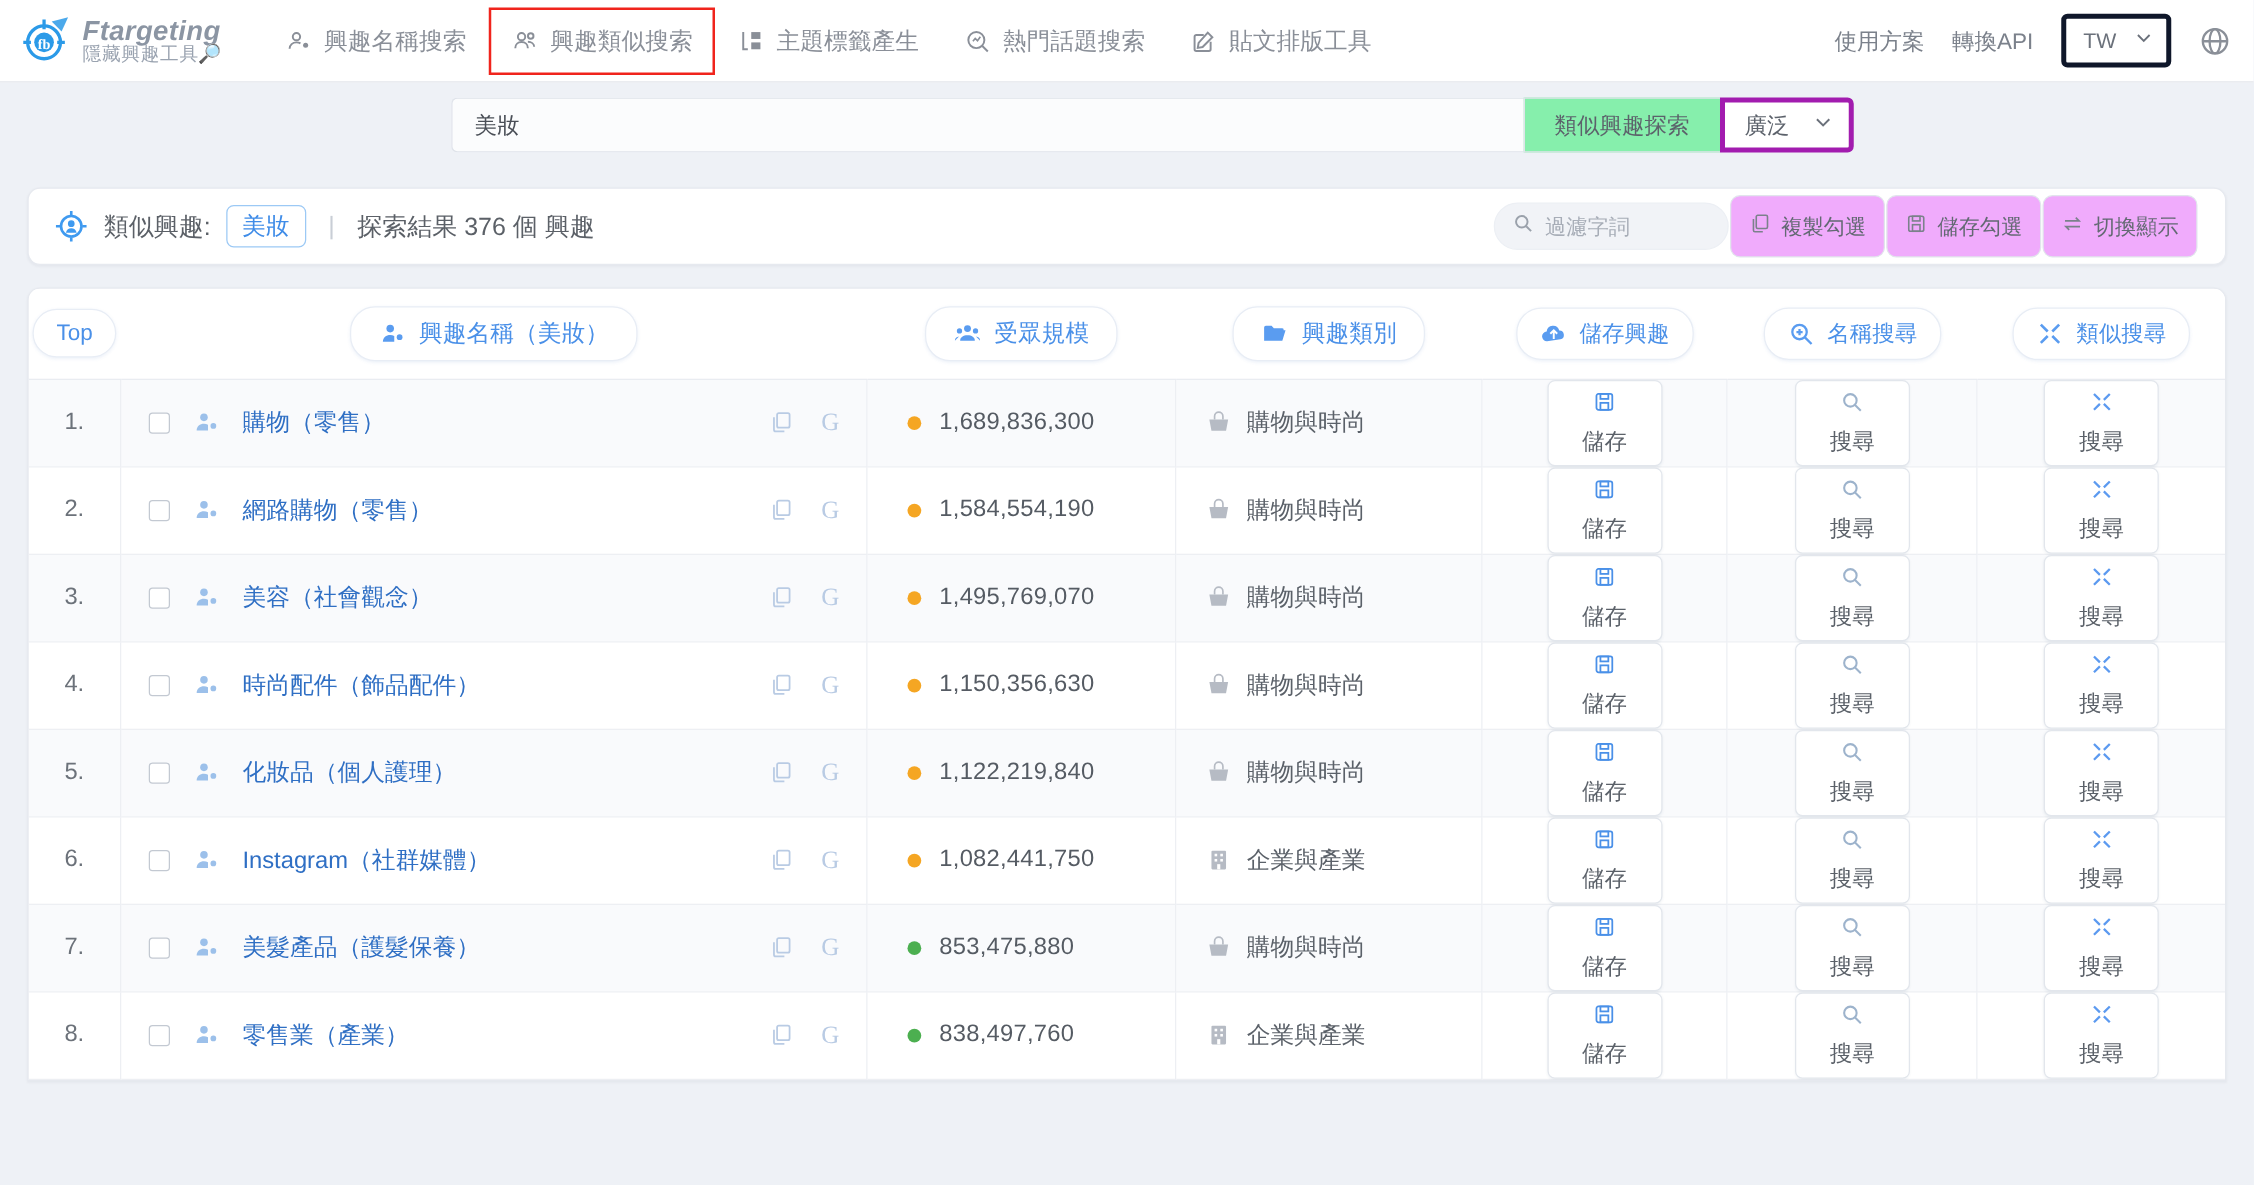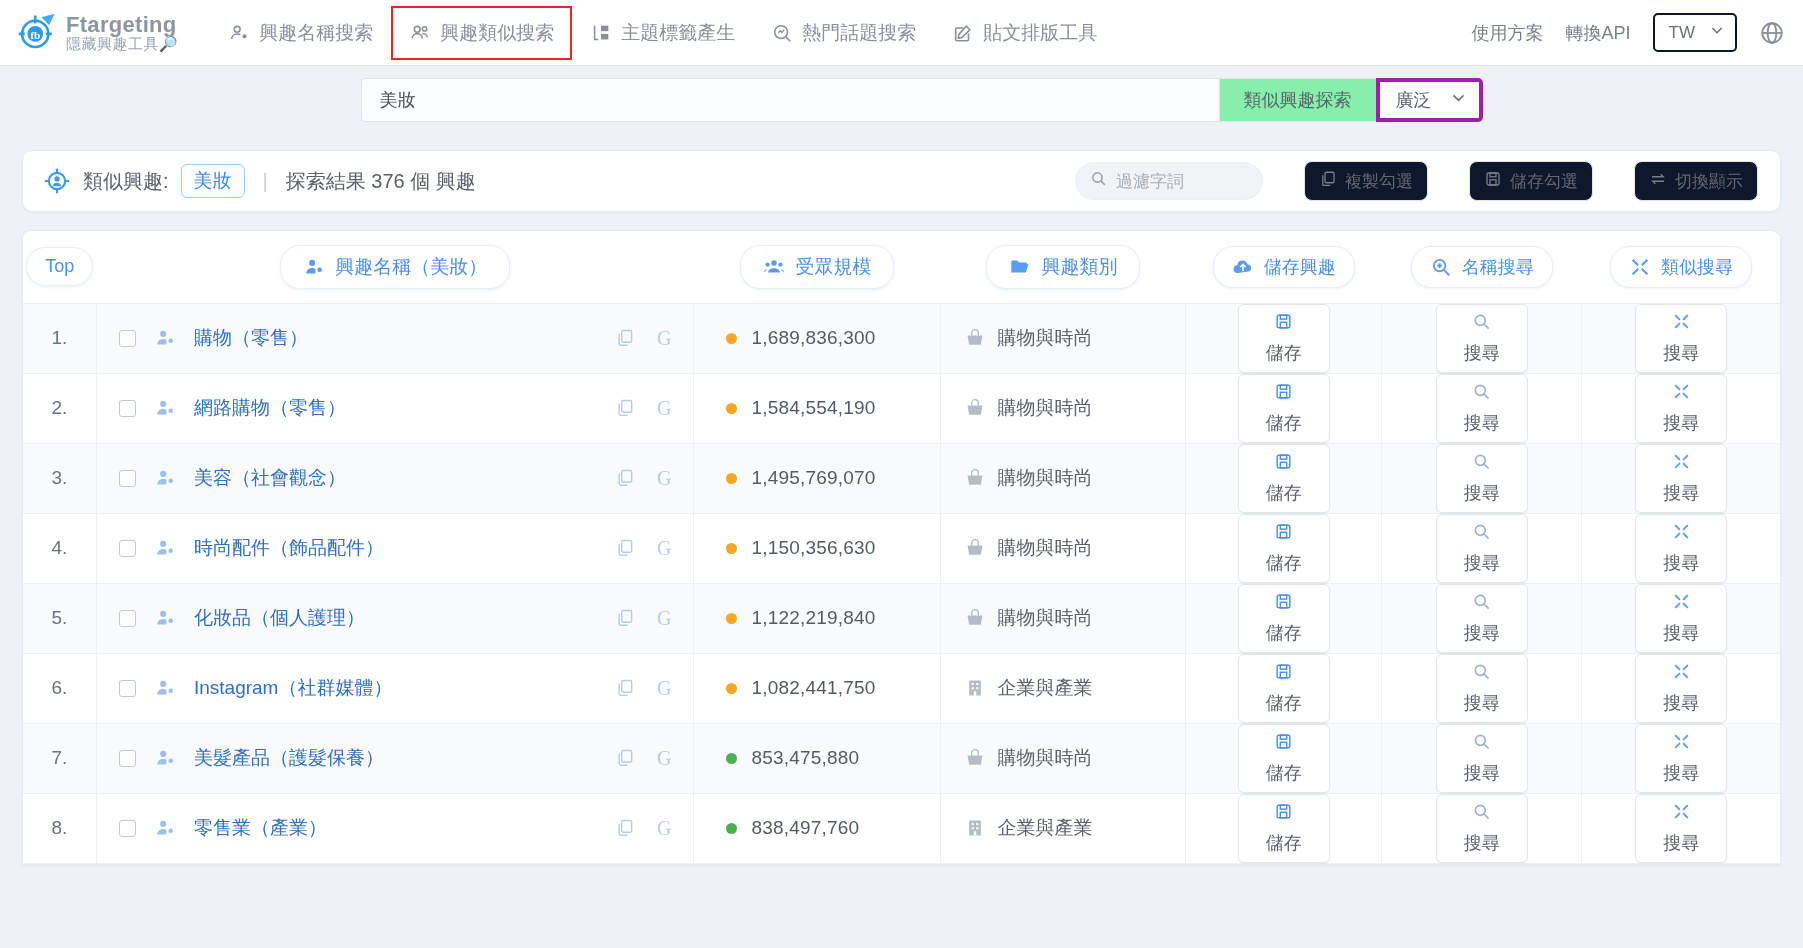--- a/index.html
+++ b/index.html
@@ -19,40 +19,40 @@
     display: flex;
     align-items: center;
     padding: 0 18px 0 10px;
     border-bottom: 1px solid #e3e6ec;
     position: relative;
   }
   .brand { display: flex; align-items: center; gap: 8px; flex: 0 0 auto; padding-left: 6px; }
   .brand-logo { width: 42px; height: 42px; flex: 0 0 auto; }
   .brand-text { display: flex; flex-direction: column; line-height: 1.05; }
   .brand-name {
-    font-size: 22px; font-weight: bold; 
+    font-size: 22px; font-weight: bold; font-style: italic;
     color: #8b95a3; letter-spacing: .3px;
   }
   .brand-sub { font-size: 15px; color: #9aa3b0; letter-spacing: .5px; }
 
   .nav { display: flex; align-items: center; margin-left: 32px; gap: 0; }
   .nav-item {
     display: flex; align-items: center; gap: 9px;
     padding: 12px 16px;
     font-size: 19px; color: #8a8f98;
     cursor: pointer; white-space: nowrap;
     border: 2px solid transparent;
   }
   .nav-item.active { border: 2px solid #f0241c; }
   .nav-ico { width: 22px; height: 22px; display: inline-flex; align-items: center; justify-content: center; color: #8a8f98; }
 
   .top-right { margin-left: auto; display: flex; align-items: center; gap: 22px; }
   .top-link { font-size: 18px; color: #7b818b; cursor: pointer; white-space: nowrap; }
   .lang-select {
-    border: 2px solid #0f172a; border-radius: 5px; background: #fff;
+    border: 4px solid #0f172a; border-radius: 5px; background: #fff;
     font-size: 17px; color: #6b717b; padding: 7px 10px 7px 14px;
     display: flex; align-items: center; gap: 14px; cursor: pointer;
   }
   .globe-ico { width: 26px; height: 26px; color: #8a8f98; }
 
   
   .searchstrip {
     height: 68px;
     display: flex; align-items: center; justify-content: center;
     background: #eef1f6;
@@ -103,23 +103,23 @@
   }
   .divider-v { color: #c9ced6; margin: 0 6px; font-size: 20px; }
   .info-right { margin-left: auto; display: flex; align-items: center; gap: 1px; }
   .filter-box {
     width: 188px; height: 38px;
     background: #f1f3f7; border: 1px solid #eceff4; border-radius: 19px;
     display: flex; align-items: center; gap: 9px; padding: 0 14px;
     color: #a7adb7; font-size: 17px; cursor: text;
   }
   .pill-btn {
-    height: 40px; border: 1px solid #e1e5ec; border-radius: 8px; background: #0f172a;
+    height: 50px; border: 1px solid #e1e5ec; border-radius: 8px; background: #f0abfc;
     display: flex; align-items: center; gap: 8px; padding: 0 14px;
-    font-size: 17px; color: #636973; cursor: pointer; white-space: nowrap; margin-left: 40px;
+    font-size: 17px; color: #636973; cursor: pointer; white-space: nowrap;
   }
 
   
   .tablecard {
     margin: 18px 22px 0 22px;
     background: #ffffff;
     border: 1px solid #e6e9ef;
     border-radius: 10px 10px 0 0;
     overflow: hidden;
     box-shadow: 0 1px 2px rgba(20,30,60,.04);

